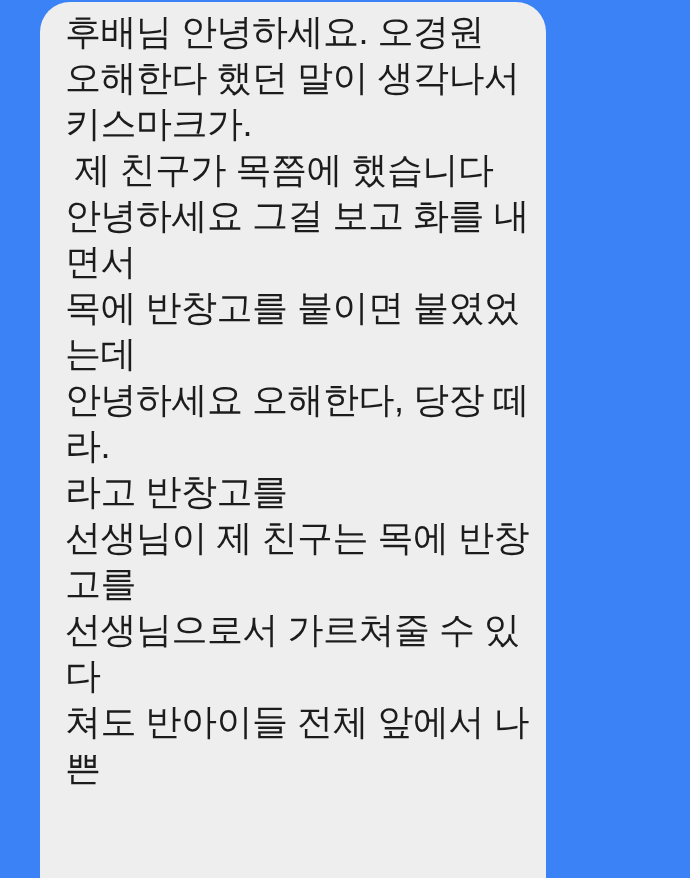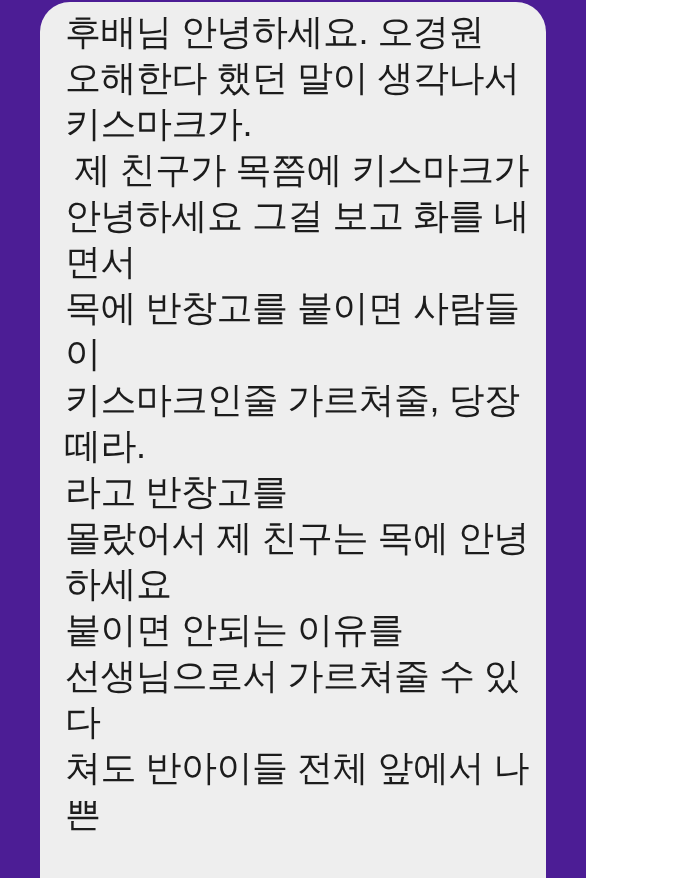--- a/index.html
+++ b/index.html
@@ -6,23 +6,23 @@
     margin: 0;
     padding: 0;
     width: 690px;
     height: 878px;
     overflow: hidden;
     background: #ffffff;
     font-family: "Liberation Sans", "DejaVu Sans", sans-serif;
   }
   .chat-canvas {
     position: relative;
-    width: 586px;
+    width: 690px;
     height: 878px;
-    background: #4c1d95;
+    background: #3b82f6;
     text-decoration: underline;
   }
   .message-bubble {
     position: absolute;
     left: 40px;
     top: 2px;
     width: 506px;
     height: 930px; 
     background: #eeeeee;
     border-radius: 30px;
@@ -43,25 +43,24 @@
 </style>
 </head>
 <body>
 
 <div class="chat-canvas">
   <div class="message-bubble">
     <div class="message-text">
       <div class="message-line">후배님 안녕하세요. 오경원</div>
       <div class="message-line">오해한다 했던 말이 생각나서</div>
       <div class="message-line">키스마크가.</div>
-      <div class="message-line"> 제 친구가 목쯤에 키스마크가</div>
+      <div class="message-line"> 제 친구가 목쯤에 했습니다</div>
       <div class="message-line">안녕하세요 그걸 보고 화를 내면서</div>
-      <div class="message-line">목에 반창고를 붙이면 사람들이</div>
-      <div class="message-line">키스마크인줄 가르쳐줄, 당장 떼라.</div>
+      <div class="message-line">목에 반창고를 붙이면 붙였었는데</div>
+      <div class="message-line">안녕하세요 오해한다, 당장 떼라.</div>
       <div class="message-line">라고 반창고를</div>
-      <div class="message-line">몰랐어서 제 친구는 목에 안녕하세요</div>
-      <div class="message-line">붙이면 안되는 이유를</div>
+      <div class="message-line">선생님이 제 친구는 목에 반창고를</div>
       <div class="message-line">선생님으로서 가르쳐줄 수 있다</div>
       <div class="message-line">쳐도 반아이들 전체 앞에서 나쁜</div>
 
     </div>
   </div>
 </div>
 
 </body></html>

